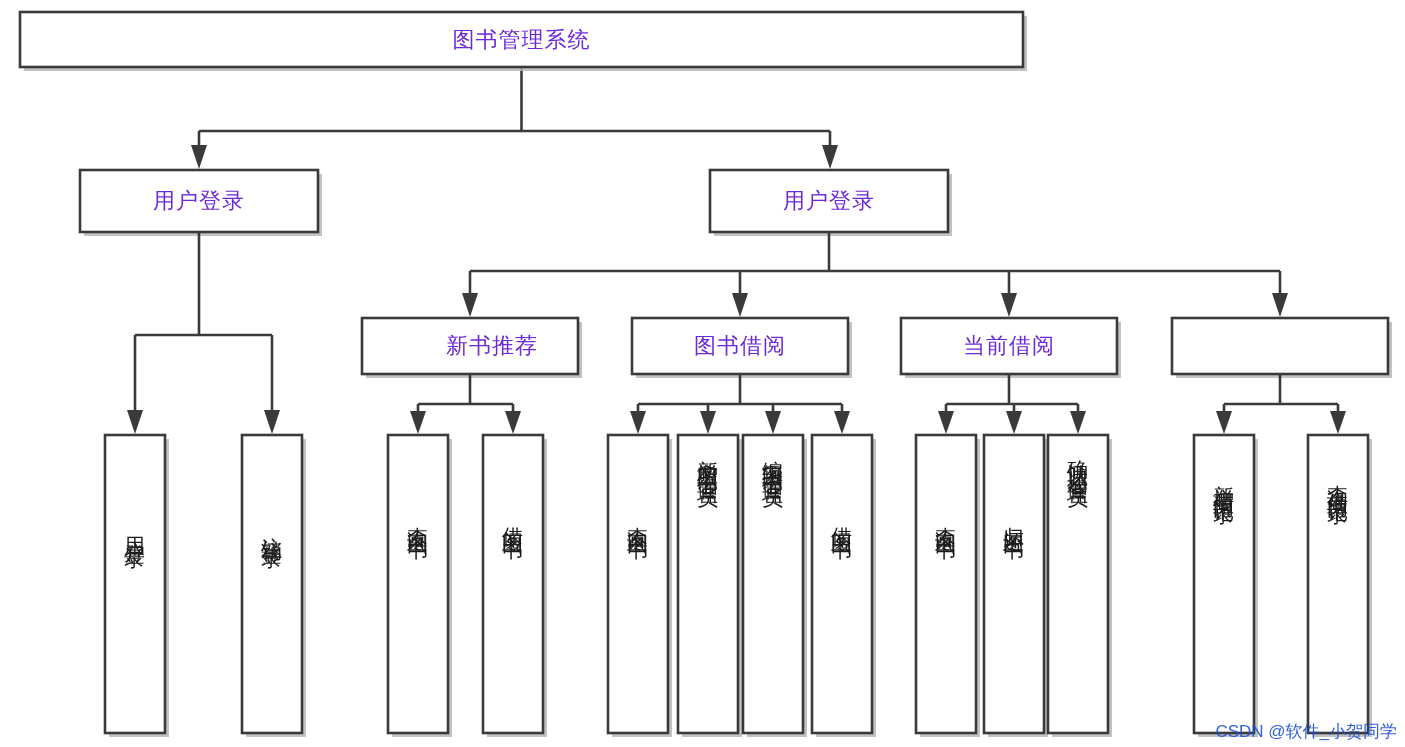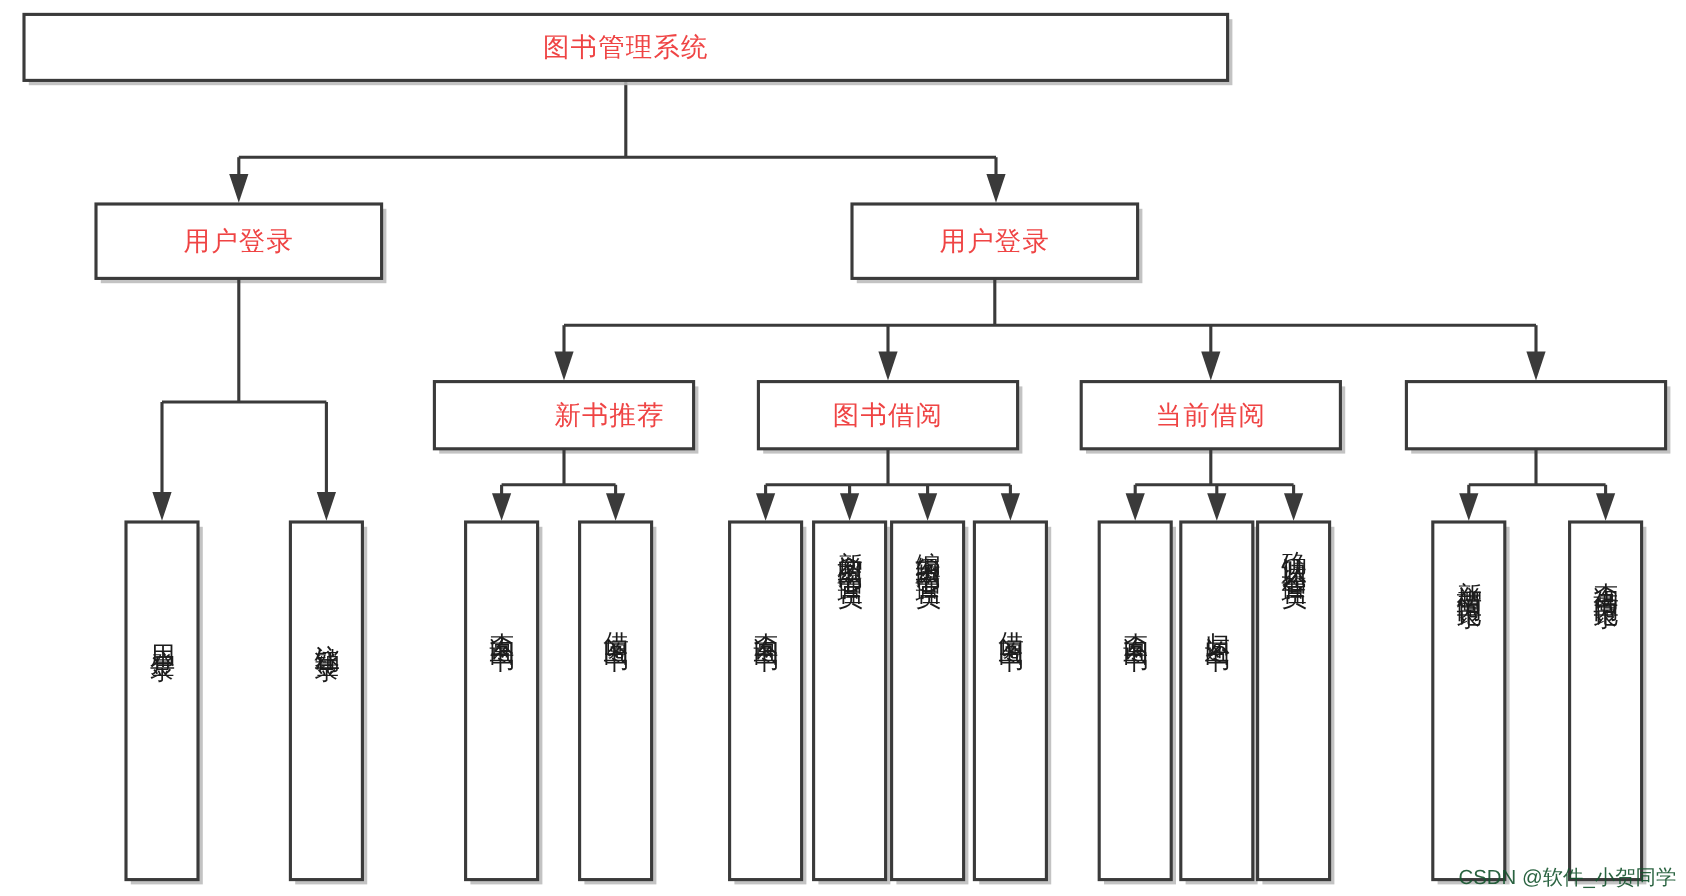--- a/index.html
+++ b/index.html
@@ -62,31 +62,31 @@
   .hlabel-wrap {
     position: absolute;
     display: flex;
     align-items: center;
     justify-content: center;
     pointer-events: none;
   }
   .hlabel-text {
     font-family: "Liberation Sans", "DejaVu Sans", sans-serif;
     font-size: 22px;
-    color: #ef4444;
+    color: #6d28d9;
     letter-spacing: 1px;
     white-space: nowrap;
   }
   #watermark {
     position: absolute;
     right: 8px;
     bottom: 4px;
     font-family: "Liberation Sans", "DejaVu Sans", sans-serif;
     font-size: 17px;
-    color: #14532d;
+    color: #1d4ed8;
     opacity: .9;
     white-space: nowrap;
     pointer-events: none;
     margin-left: 40px;
   }
 </style>
 </head>
 <body>
 
 <div id="diagram-root">
@@ -260,21 +260,21 @@
     <span class="hlabel-text">图书管理系统</span>
   </div>
 
   <div class="hlabel-wrap" style="left:80px; top:170px; width:238px; height:62px;">
     <span class="hlabel-text">用户登录</span>
   </div>
   <div class="hlabel-wrap" style="left:710px; top:170px; width:238px; height:62px;">
     <span class="hlabel-text">用户登录</span>
   </div>
 
-  <div class="hlabel-wrap" style="left:378px; top:318px; width:260px; height:56px;">
+  <div class="hlabel-wrap" style="left:362px; top:318px; width:260px; height:56px;">
     <span class="hlabel-text">新书推荐</span>
   </div>
   <div class="hlabel-wrap" style="left:632px; top:318px; width:216px; height:56px;">
     <span class="hlabel-text">图书借阅</span>
   </div>
   <div class="hlabel-wrap" style="left:901px; top:318px; width:216px; height:56px;">
     <span class="hlabel-text">当前借阅</span>
   </div>
 
   <div class="vlabel-wrap" style="left:105px; top:520px; width:60px; height:213px;">

